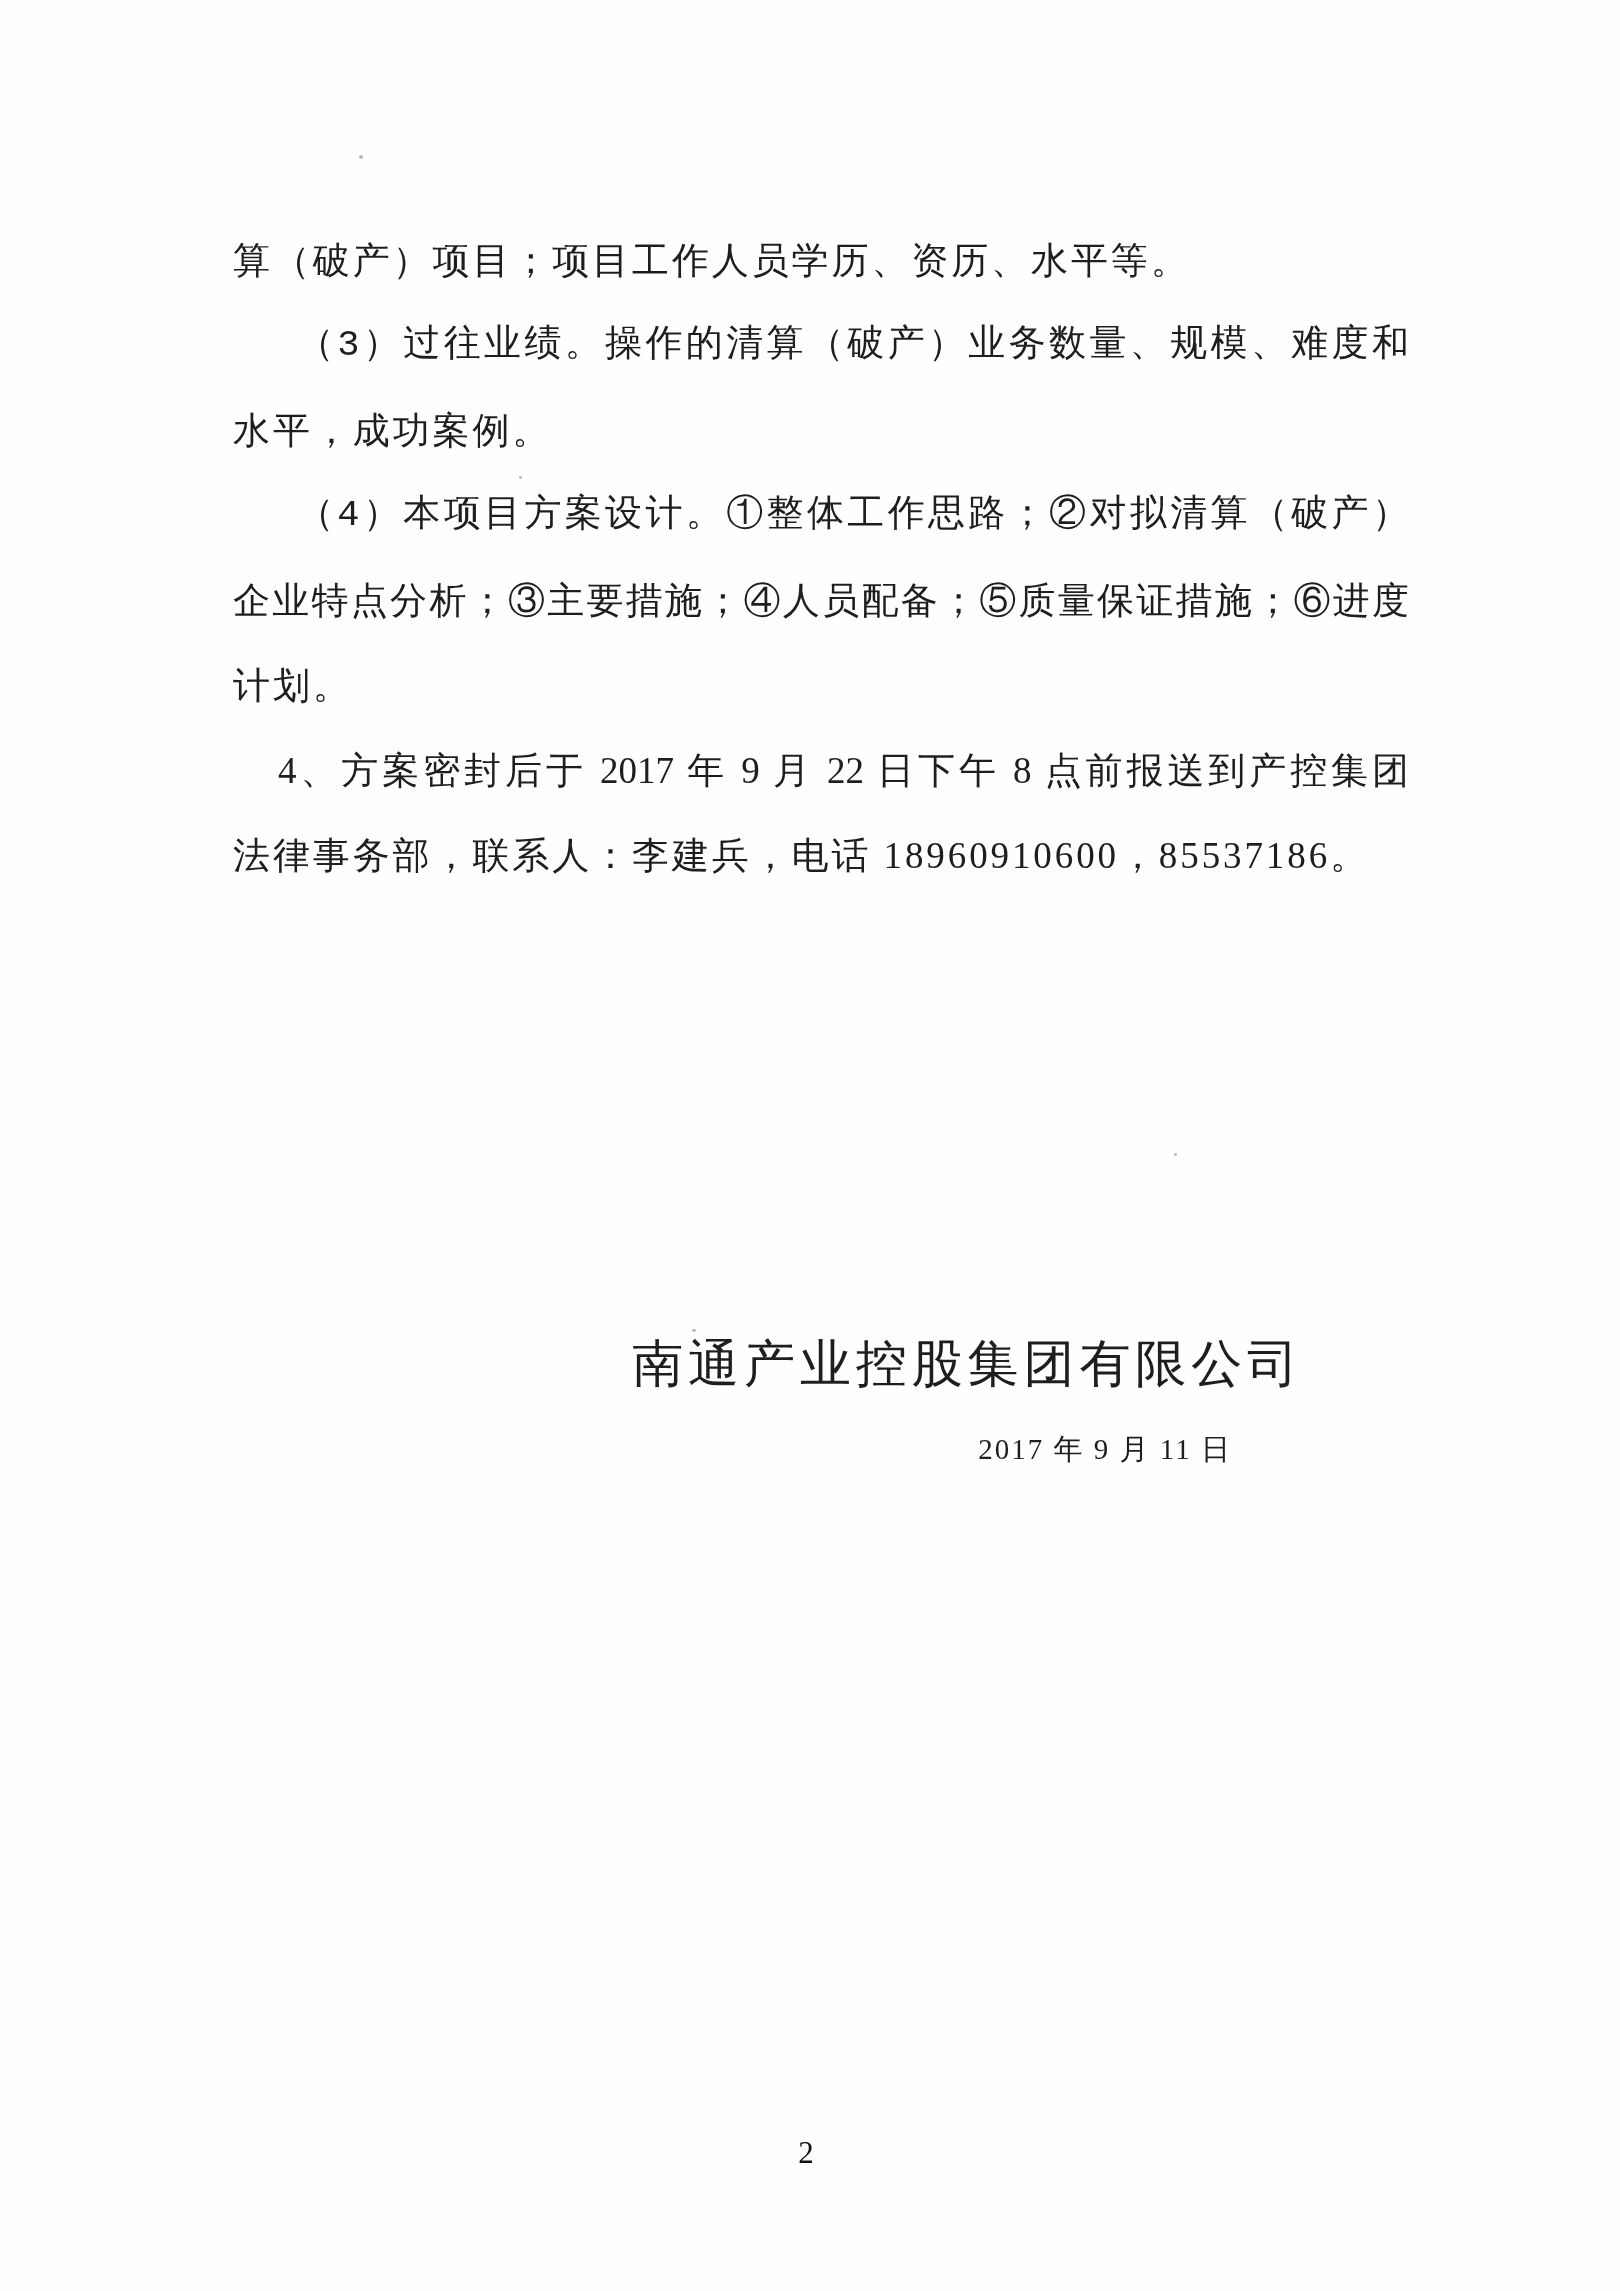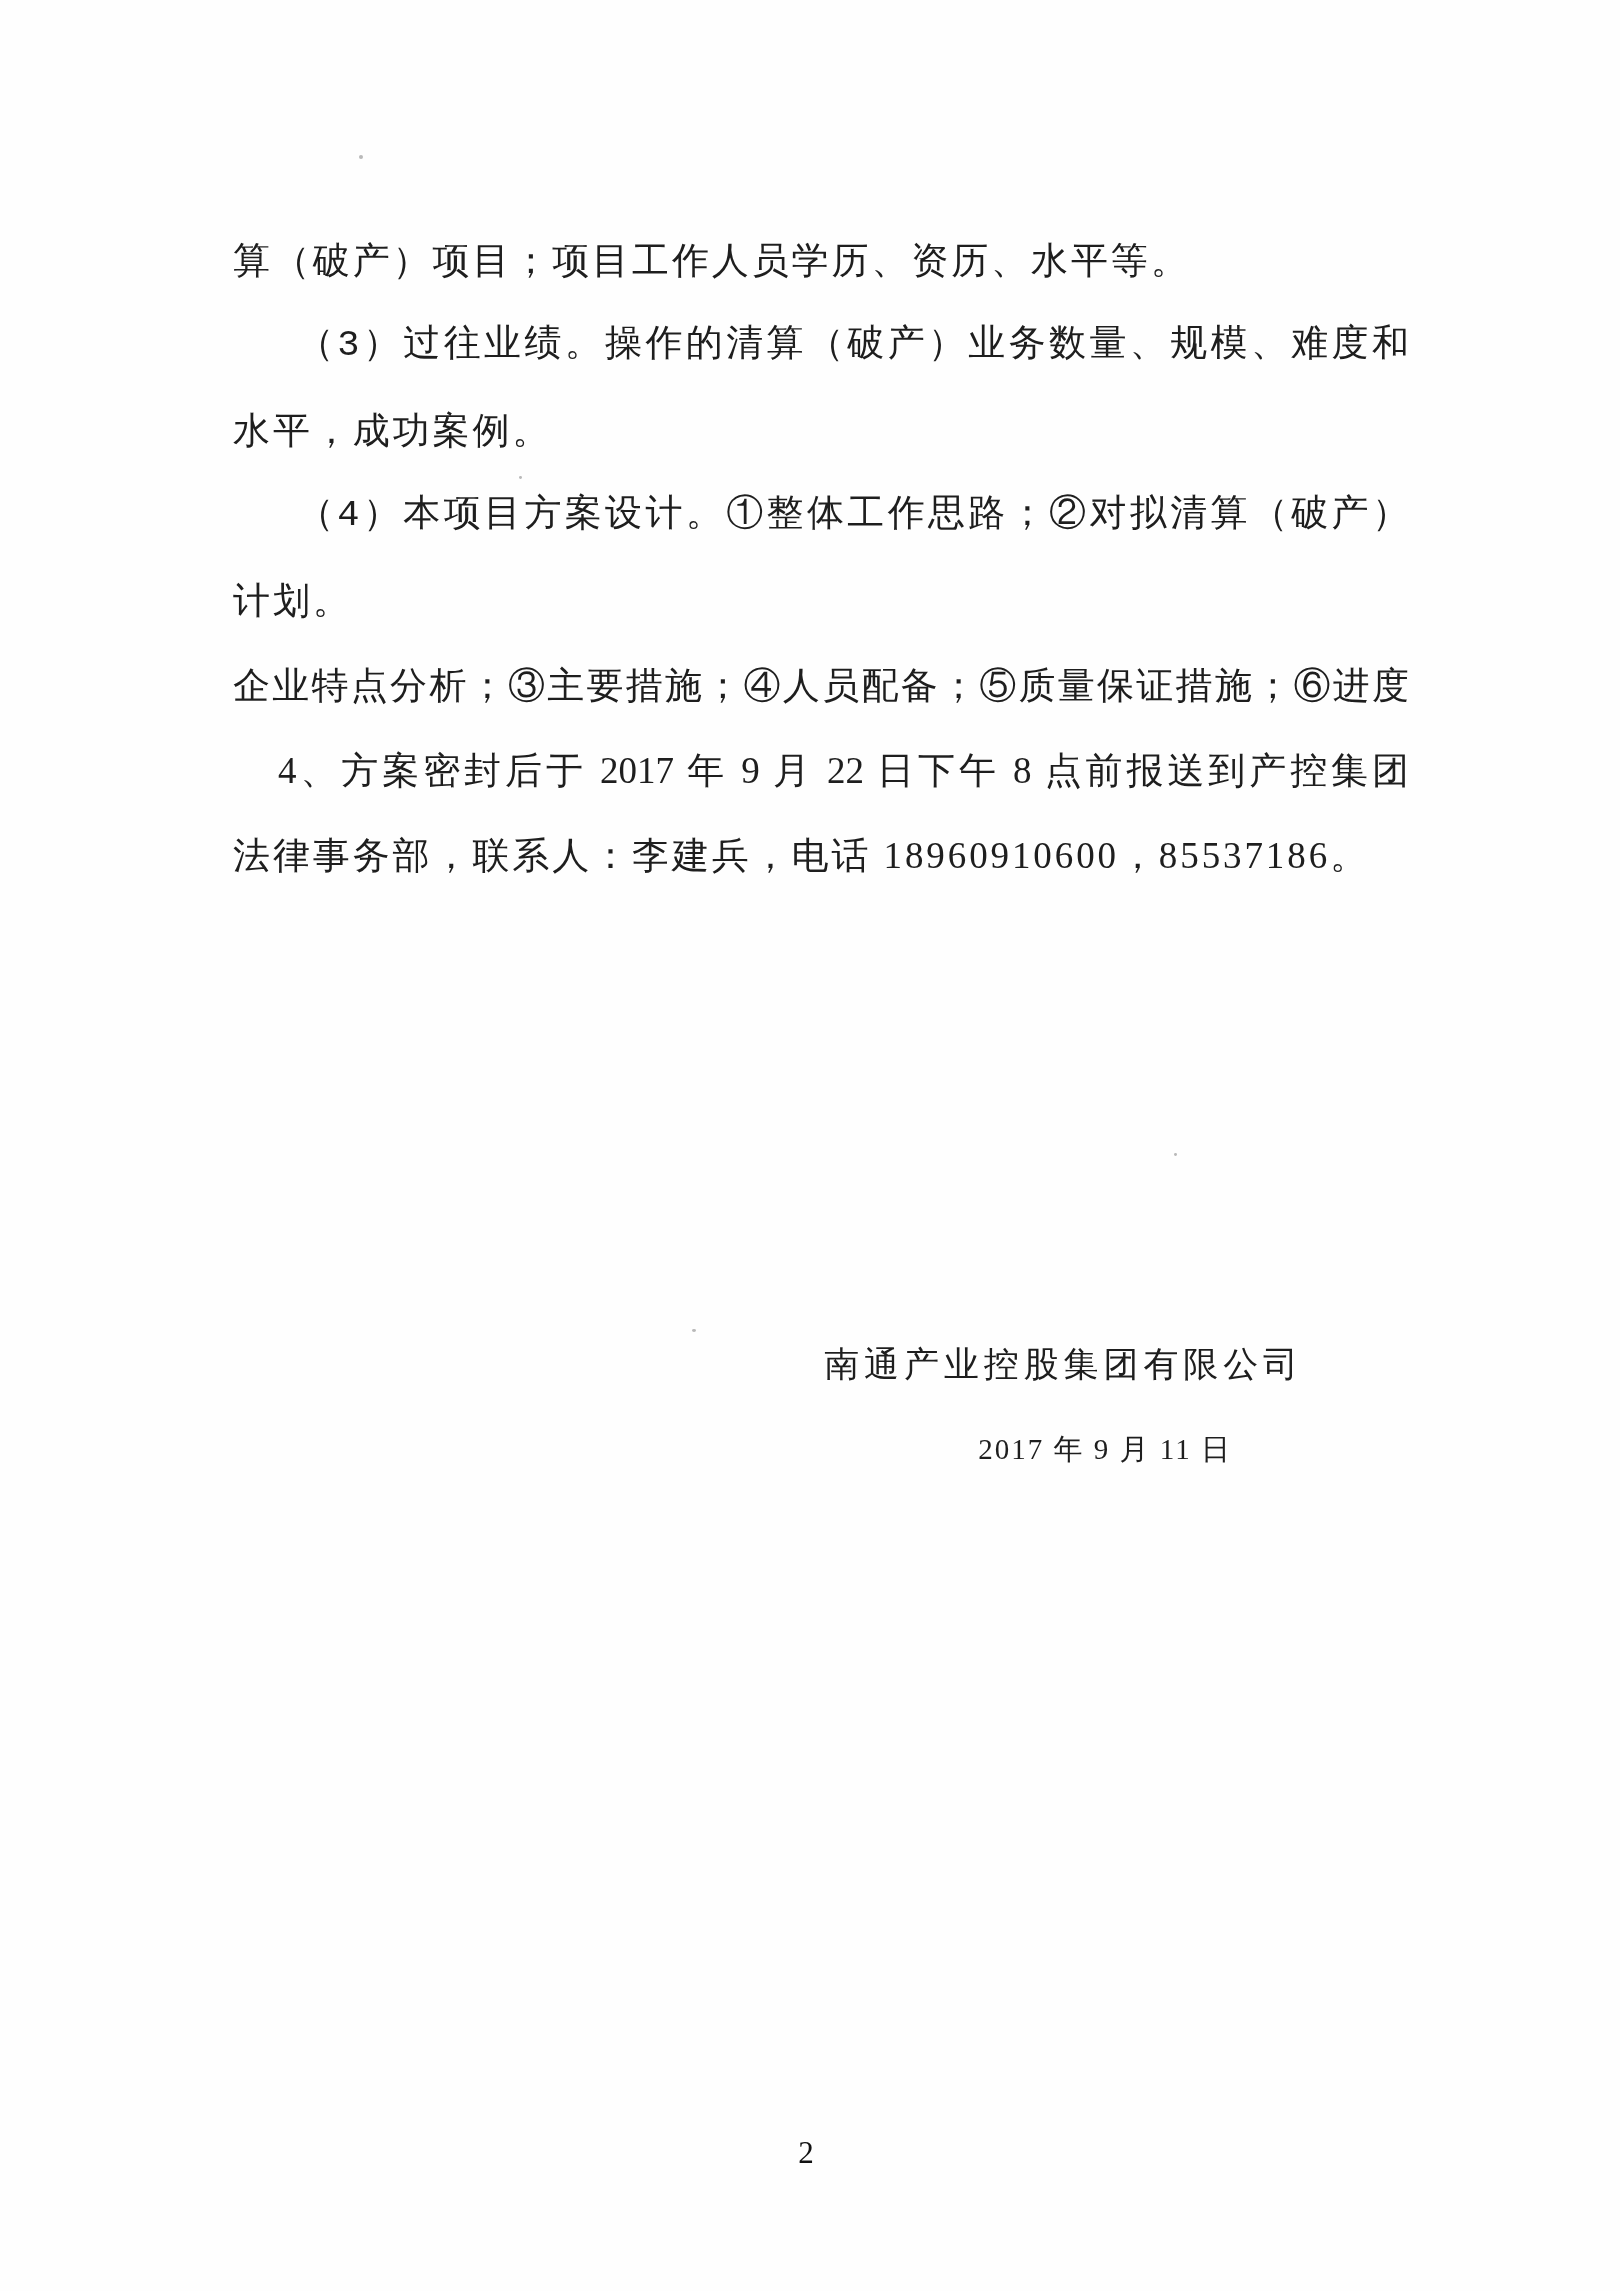--- a/index.html
+++ b/index.html
@@ -38,21 +38,21 @@
     text-align-last: justify;
   }
   .ind-a { padding-left: 64px; }   
   .ind-b { padding-left: 45px; }   
   .fill.ind-a { width: 1112px; font-family: Liberation Mono, monospace; }
   .fill.ind-b { width: 1131px; }
   .sig-company {
     position: absolute;
     top: 1341px;
     right: 317px;
-    font-size: 35px;
+    font-size: 51px;
     letter-spacing: 4.9px;
     line-height: 47px;
     color: #1e1e1e;
     white-space: nowrap;
   }
   .sig-date {
     position: absolute;
     top: 1426px;
     right: 388px;
     font-size: 29px;
@@ -83,22 +83,22 @@
 </head>
 <body>
 
 <div class="page">
 
   <div class="body-text">
     <div class="line">算（破产）项目；项目工作人员学历、资历、水平等。</div>
     <div class="line fill ind-a">（3）过往业绩。操作的清算（破产）业务数量、规模、难度和</div>
     <div class="line">水平，成功案例。</div>
     <div class="line fill ind-a">（4）本项目方案设计。①整体工作思路；②对拟清算（破产）</div>
+    <div class="line fill">企业特点分析；③主要措施；④人员配备；⑤质量保证措施；⑥进度</div>
     <div class="line">计划。</div>
-    <div class="line fill">企业特点分析；③主要措施；④人员配备；⑤质量保证措施；⑥进度</div>
     <div class="line fill ind-b">4、方案密封后于 2017 年 9 月 22 日下午 8 点前报送到产控集团</div>
     <div class="line">法律事务部，联系人：李建兵，电话 18960910600，85537186。</div>
   </div>
 
   <div class="sig-company">南通产业控股集团有限公司</div>
   <div class="sig-date">2017 年 9 月 11 日</div>
 
   <div class="page-number">2</div>
 
   <div class="speck s1"></div>

